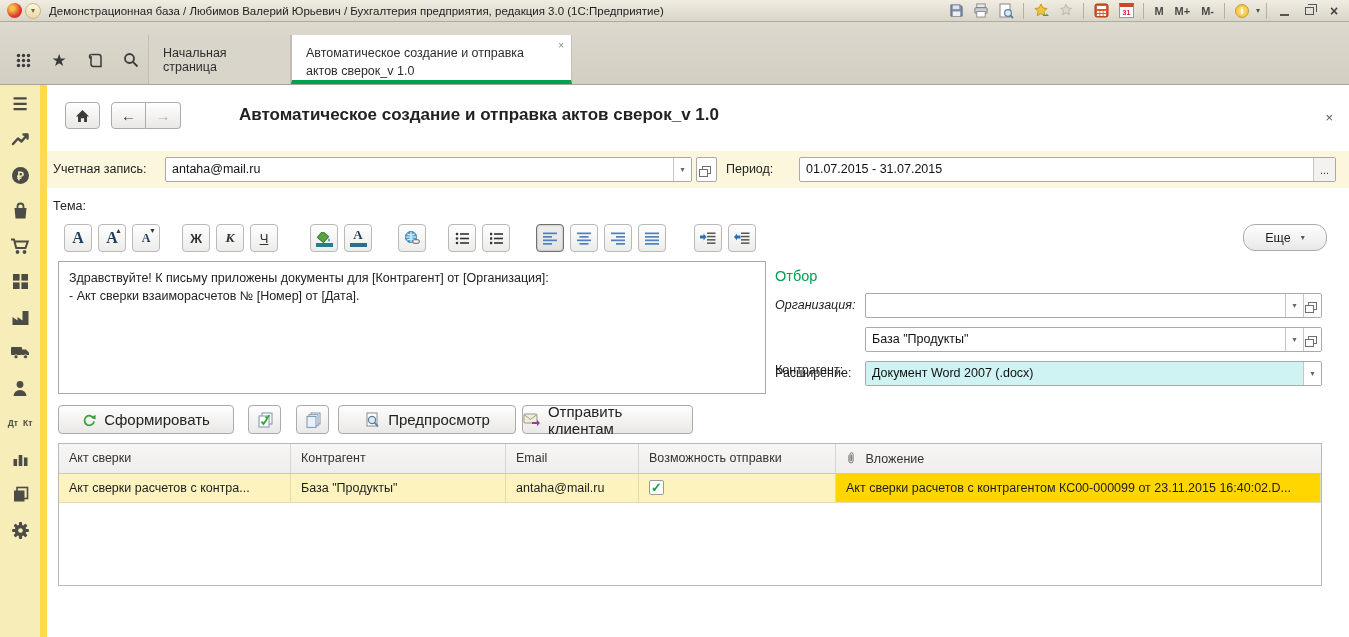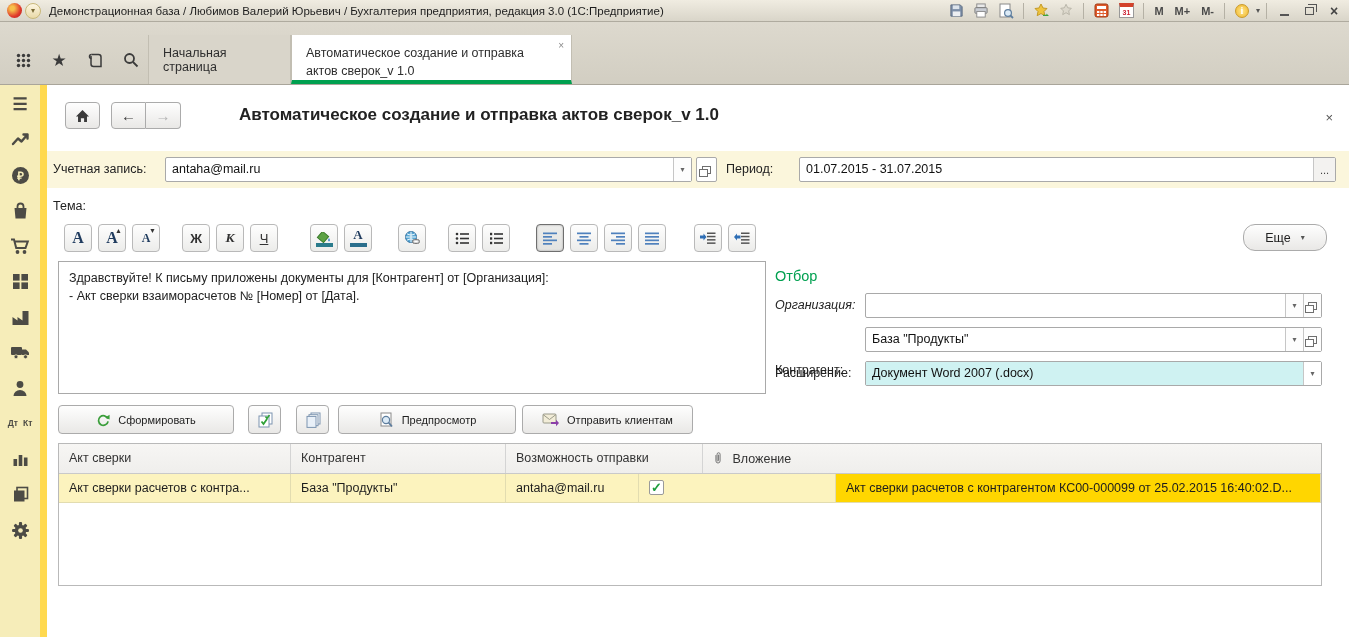--- a/index.html
+++ b/index.html
@@ -102,21 +102,21 @@
     padding:7px 10px; font-size:12.5px; color:#222; white-space:pre-line; line-height:1.45; }
   .filter-title { position:absolute; left:728px; top:183px; font-size:14.5px; color:var(--accent_green,#00A050); }
   .frow-label { position:absolute; left:728px; font-size:12.5px; color:#222; }
   .fwrap { position:absolute; left:818px; width:457px; }
   .fwrap .fieldbox { position:relative; width:100%; }
   .ext-box .fb-text { background:var(--extension_cyan,#CFF2F2); }
   .ext-box { background:var(--extension_cyan,#CFF2F2); }
 
   
   .act-btn { position:absolute; top:320px; height:29px; background:linear-gradient(#FEFEFE,#E9E8E6);
-    border:1px solid #ABABAB; border-radius:4px; display:flex; align-items:center; justify-content:center; gap:8px; font-size:11px; color:#222; }
+    border:1px solid #ABABAB; border-radius:4px; display:flex; align-items:center; justify-content:center; gap:8px; font-size:15px; color:#222; }
 
   
   .grid { position:absolute; left:11px; top:358px; width:1264px; height:143px; border:1px solid #B9B9B9; background:#fff; }
   .grid-row { display:flex; width:100%; }
   .grid-head { background:linear-gradient(#F7F6F4,#EFEEEC); border-bottom:1px solid #C9C9C9; height:30px; }
   .gcell { padding:7px 8px 0 10px; font-size:12.5px; color:#333; border-right:1px solid #D4D4D4; white-space:nowrap; overflow:hidden; }
   .c1{width:232px;} .c2{width:215px;} .c3{width:133px;} .c4{width:197px;} .c5{flex:1 1 auto; border-right:none;}
   .data-row { height:29px; background:var(--row_highlight,#FCF3BE); border-bottom:1px solid #E2DCB0; }
   .data-row .gcell { border-right:1px solid #E2DCB0; color:#1d1d1d; }
   .attach-cell { background:var(--attachment_gold,#FFD600); font-size:12.5px; }
@@ -570,35 +570,36 @@
           <path d="M1 2.5 L7.5 7.5 L14 2.5" fill="none" stroke="#9a9a8a"></path>
           <path d="M9 10 h5 v-2.2 l3 3.2 -3 3.2 V12 h-5z" fill="#8B3FA8"></path>
         </svg>
       <span>Отправить клиентам</span>
     </div>
 
     <div class="grid">
       <div class="grid-row grid-head">
         <div class="gcell c1">Акт сверки</div>
         <div class="gcell c2">Контрагент</div>
+        <div class="gcell c3">Email</div>
         <div class="gcell c4">Возможность отправки</div>
         <div class="gcell c5">
           <svg class="clip" width="10" height="14" viewBox="0 0 12 16">
               <path d="M3.5 4.5 v7 a2.5 2.5 0 0 0 5 0 v-8 a1.8 1.8 0 0 0 -3.6 0 v7.2 a0.9 0.9 0 0 0 1.8 0 V4" fill="none" stroke="#777" stroke-width="1.2"></path>
             </svg>
           <span>Вложение</span>
         </div>
       </div>
       <div class="grid-row data-row">
         <div class="gcell c1">Акт сверки расчетов с контра...</div>
         <div class="gcell c2">База "Продукты"</div>
         <div class="gcell c3">antaha@mail.ru</div>
         <div class="gcell c4">
           <span class="cbx">
               <span>✓</span>
             </span>
         </div>
-        <div class="gcell c5 attach-cell">Акт сверки расчетов с контрагентом КС00-000099 от 25.02.2015 16:40:02.D...</div>
+        <div class="gcell c5 attach-cell">Акт сверки расчетов с контрагентом КС00-000099 от 23.11.2015 16:40:02.D...</div>
       </div>
     </div>
 
   </div>
 </div>
 
 </body></html>

